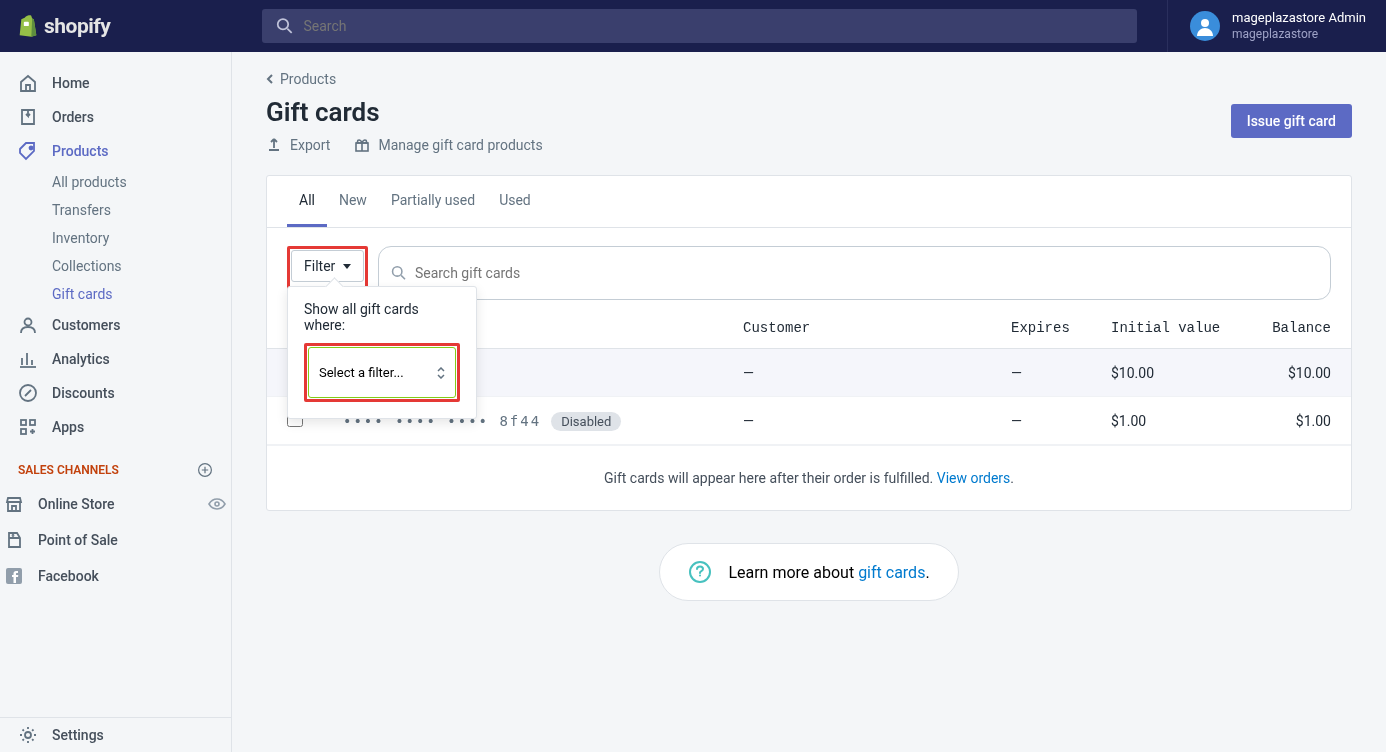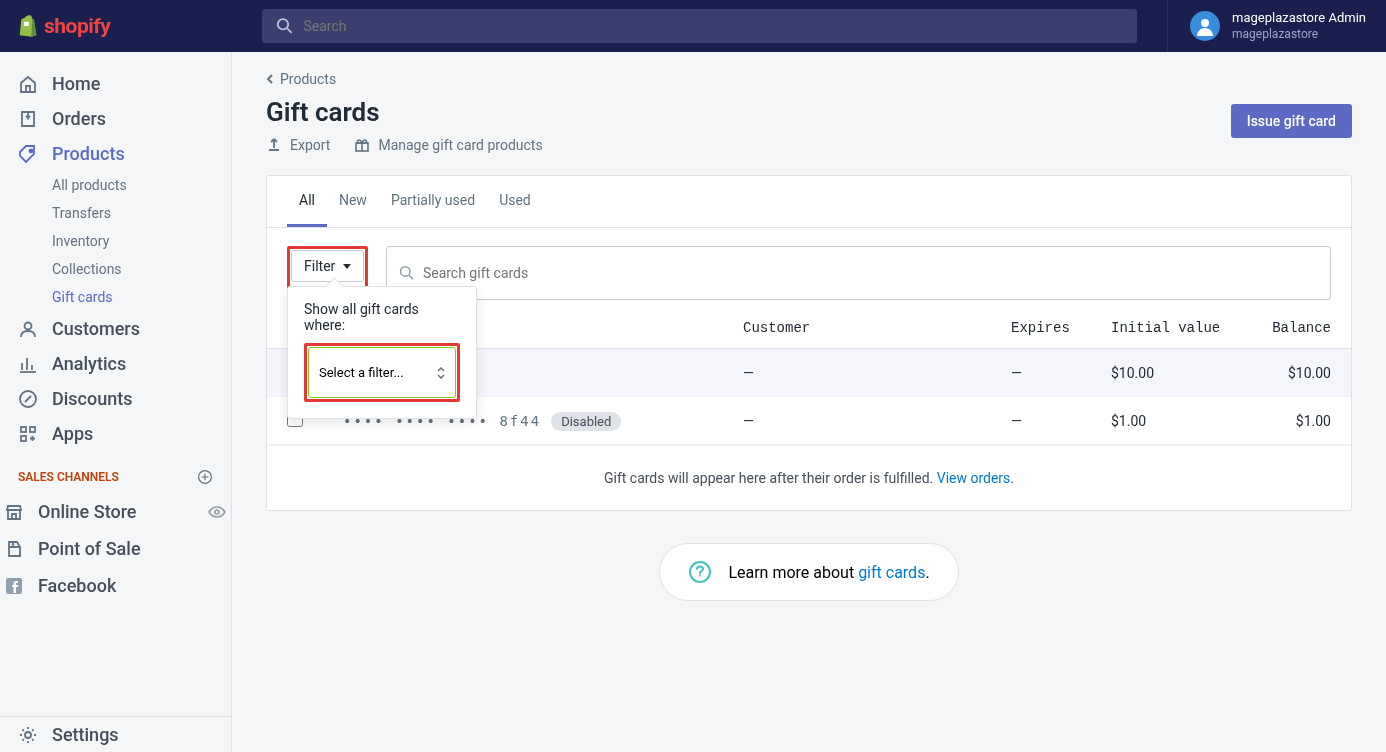--- a/index.html
+++ b/index.html
@@ -1,31 +1,31 @@
 <!DOCTYPE html>
 <html><head>
 <meta charset="utf-8">
 <style>
 * { margin:0; padding:0; box-sizing:border-box; font-family:-apple-system,BlinkMacSystemFont,"Segoe UI",Roboto,sans-serif; }
 body { width:1386px; height:752px; background:#f4f6f8; overflow:hidden; }
 .topbar { height:52px; background:#1a1f4d; display:flex; align-items:center; }
 .logo { width:232px; padding-left:18px; display:flex; align-items:center; gap:6px; }
 .logo-bag { width:20px; height:22px; }
-.logo-text { color:#ef4444; font-weight:700; font-size:21px; letter-spacing:-0.5px; }
+.logo-text { color:#e5e5e5; font-weight:700; font-size:21px; letter-spacing:-0.5px; }
 .search-wrap { flex:1; padding:0 30px 0 30px; }
 .search-box { height:34px; background:#3a3f6d; border-radius:3px; display:flex; align-items:center; padding:0 14px; gap:10px; }
 .search-box svg { width:18px; height:18px; }
 .search-box input { background:transparent; border:none; outline:none; color:#c0c3da; font-size:14px; width:100%; }
 .top-right { display:flex; align-items:center; padding:0 20px 0 22px; gap:12px; border-left:1px solid #2a2f5d; height:100%; }
 .avatar { width:30px; height:30px; border-radius:50%; background:#3a8ddb; display:flex; align-items:center; justify-content:center; }
 .user-info { color:#fff; font-size:13px; line-height:1.3; }
 .user-sub { color:#9fa3c7; font-size:12px; }
 .layout { display:flex; height:calc(100% - 52px); }
 .sidebar { width:232px; background:#f4f6f8; border-right:1px solid #dfe3e8; padding-top:14px; display:flex; flex-direction:column; }
-.nav-item, .sub-item, .channel-item { display:flex; align-items:center; padding:7px 18px; gap:14px; color:#454f5b; font-size:18px; cursor:pointer; font-weight:500;}
+.nav-item, .sub-item, .channel-item { display:flex; align-items:center; padding:7px 18px; gap:14px; color:#454f5b; font-size:14px; cursor:pointer; font-weight:500;}
 .nav-item svg { width:20px; height:20px; flex-shrink:0; }
 .nav-item.active { color:#5c6ac4; }
 .sub-item { padding:6px 18px 6px 52px; font-weight:400; color:#637381; font-size:14px;}
 .sub-item.active { color:#5c6ac4; }
 .section-header { padding:18px 18px 8px; font-size:12px; color:#c2410c; font-weight:600; display:flex; justify-content:space-between; align-items:center; }
 .channel-item { padding:8px 4px; }
 .channel-item svg { width:20px; height:20px; }
 .channel-item .eye { margin-left:auto; }
 .sidebar-bottom { margin-top:auto; border-top:1px solid #dfe3e8; }
 .main { flex:1; overflow-y:auto; padding:18px 34px; }
@@ -35,21 +35,21 @@
 .sub-actions { display:flex; gap:24px; margin-top:4px; }
 .sub-action { display:flex; align-items:center; gap:8px; color:#637381; font-size:14px; cursor:pointer; }
 .primary-btn { background:#5c6ac4; color:#fff; border:none; border-radius:3px; padding:9px 16px; font-size:14px; cursor:pointer; font-weight:500;}
 .card { background:#fff; border:1px solid #dfe3e8; border-radius:3px; margin-top:22px; }
 .tabs { display:flex; border-bottom:1px solid #dfe3e8; padding:0 20px; }
 .tab { padding:16px 12px; color:#637381; font-size:14px; cursor:pointer; border-bottom:3px solid transparent; }
 .tab.active { color:#212b36; border-bottom-color:#5c6ac4; }
 .filter-bar { display:flex; padding:18px 20px 8px; gap:10px; position:relative; }
 .filter-btn { border:1px solid #c4cdd5; border-radius:3px; padding:7px 12px; font-size:14px; display:flex; align-items:center; gap:8px; cursor:pointer; background:#fff; color:#212b36; }
 .highlight-red { border:3px solid #e53935; border-radius:2px; padding:1px; display:inline-block; }
-.search-gift { flex:1; border:1px solid #c4cdd5; border-radius:3px; padding:18px 12px; display:flex; align-items:center; gap:8px;margin-left:8px; }
+.search-gift { flex:1; border:1px solid #c4cdd5; border-radius:13px; padding:18px 12px; display:flex; align-items:center; gap:8px; }
 .search-gift input { border:none; outline:none; font-size:14px; width:100%; }
 .popover { position:absolute; top:58px; left:20px; background:#fff; border:1px solid #dfe3e8; border-radius:3px; box-shadow:0 4px 12px rgba(0,0,0,0.1); padding:14px 16px 16px; z-index:10; width:190px; }
 .popover::before { content:''; position:absolute; top:-7px; left:40px; width:12px; height:12px; background:#fff; border-left:1px solid #dfe3e8; border-top:1px solid #dfe3e8; transform:rotate(45deg); }
 .popover-label { font-size:14px; color:#212b36; margin-bottom:10px; }
 .select-box { border:1px solid #84cc16; border-radius:3px; padding:17px 10px; font-size:13px; display:flex; justify-content:space-between; align-items:center; cursor:pointer; }
 table { width:100%; border-collapse:collapse; }
 thead th { text-align:left; padding:12px 20px; font-size:14px; font-weight:500; color:#212b36; border-bottom:1px solid #dfe3e8;font-family:Liberation Mono, monospace; }
 tbody td { padding:14px 20px; font-size:14px; color:#212b36; border-bottom:1px solid #f0f2f5; }
 tbody tr.selected { background:#f5f6fb; }
 .chk { width:16px; height:16px; }

